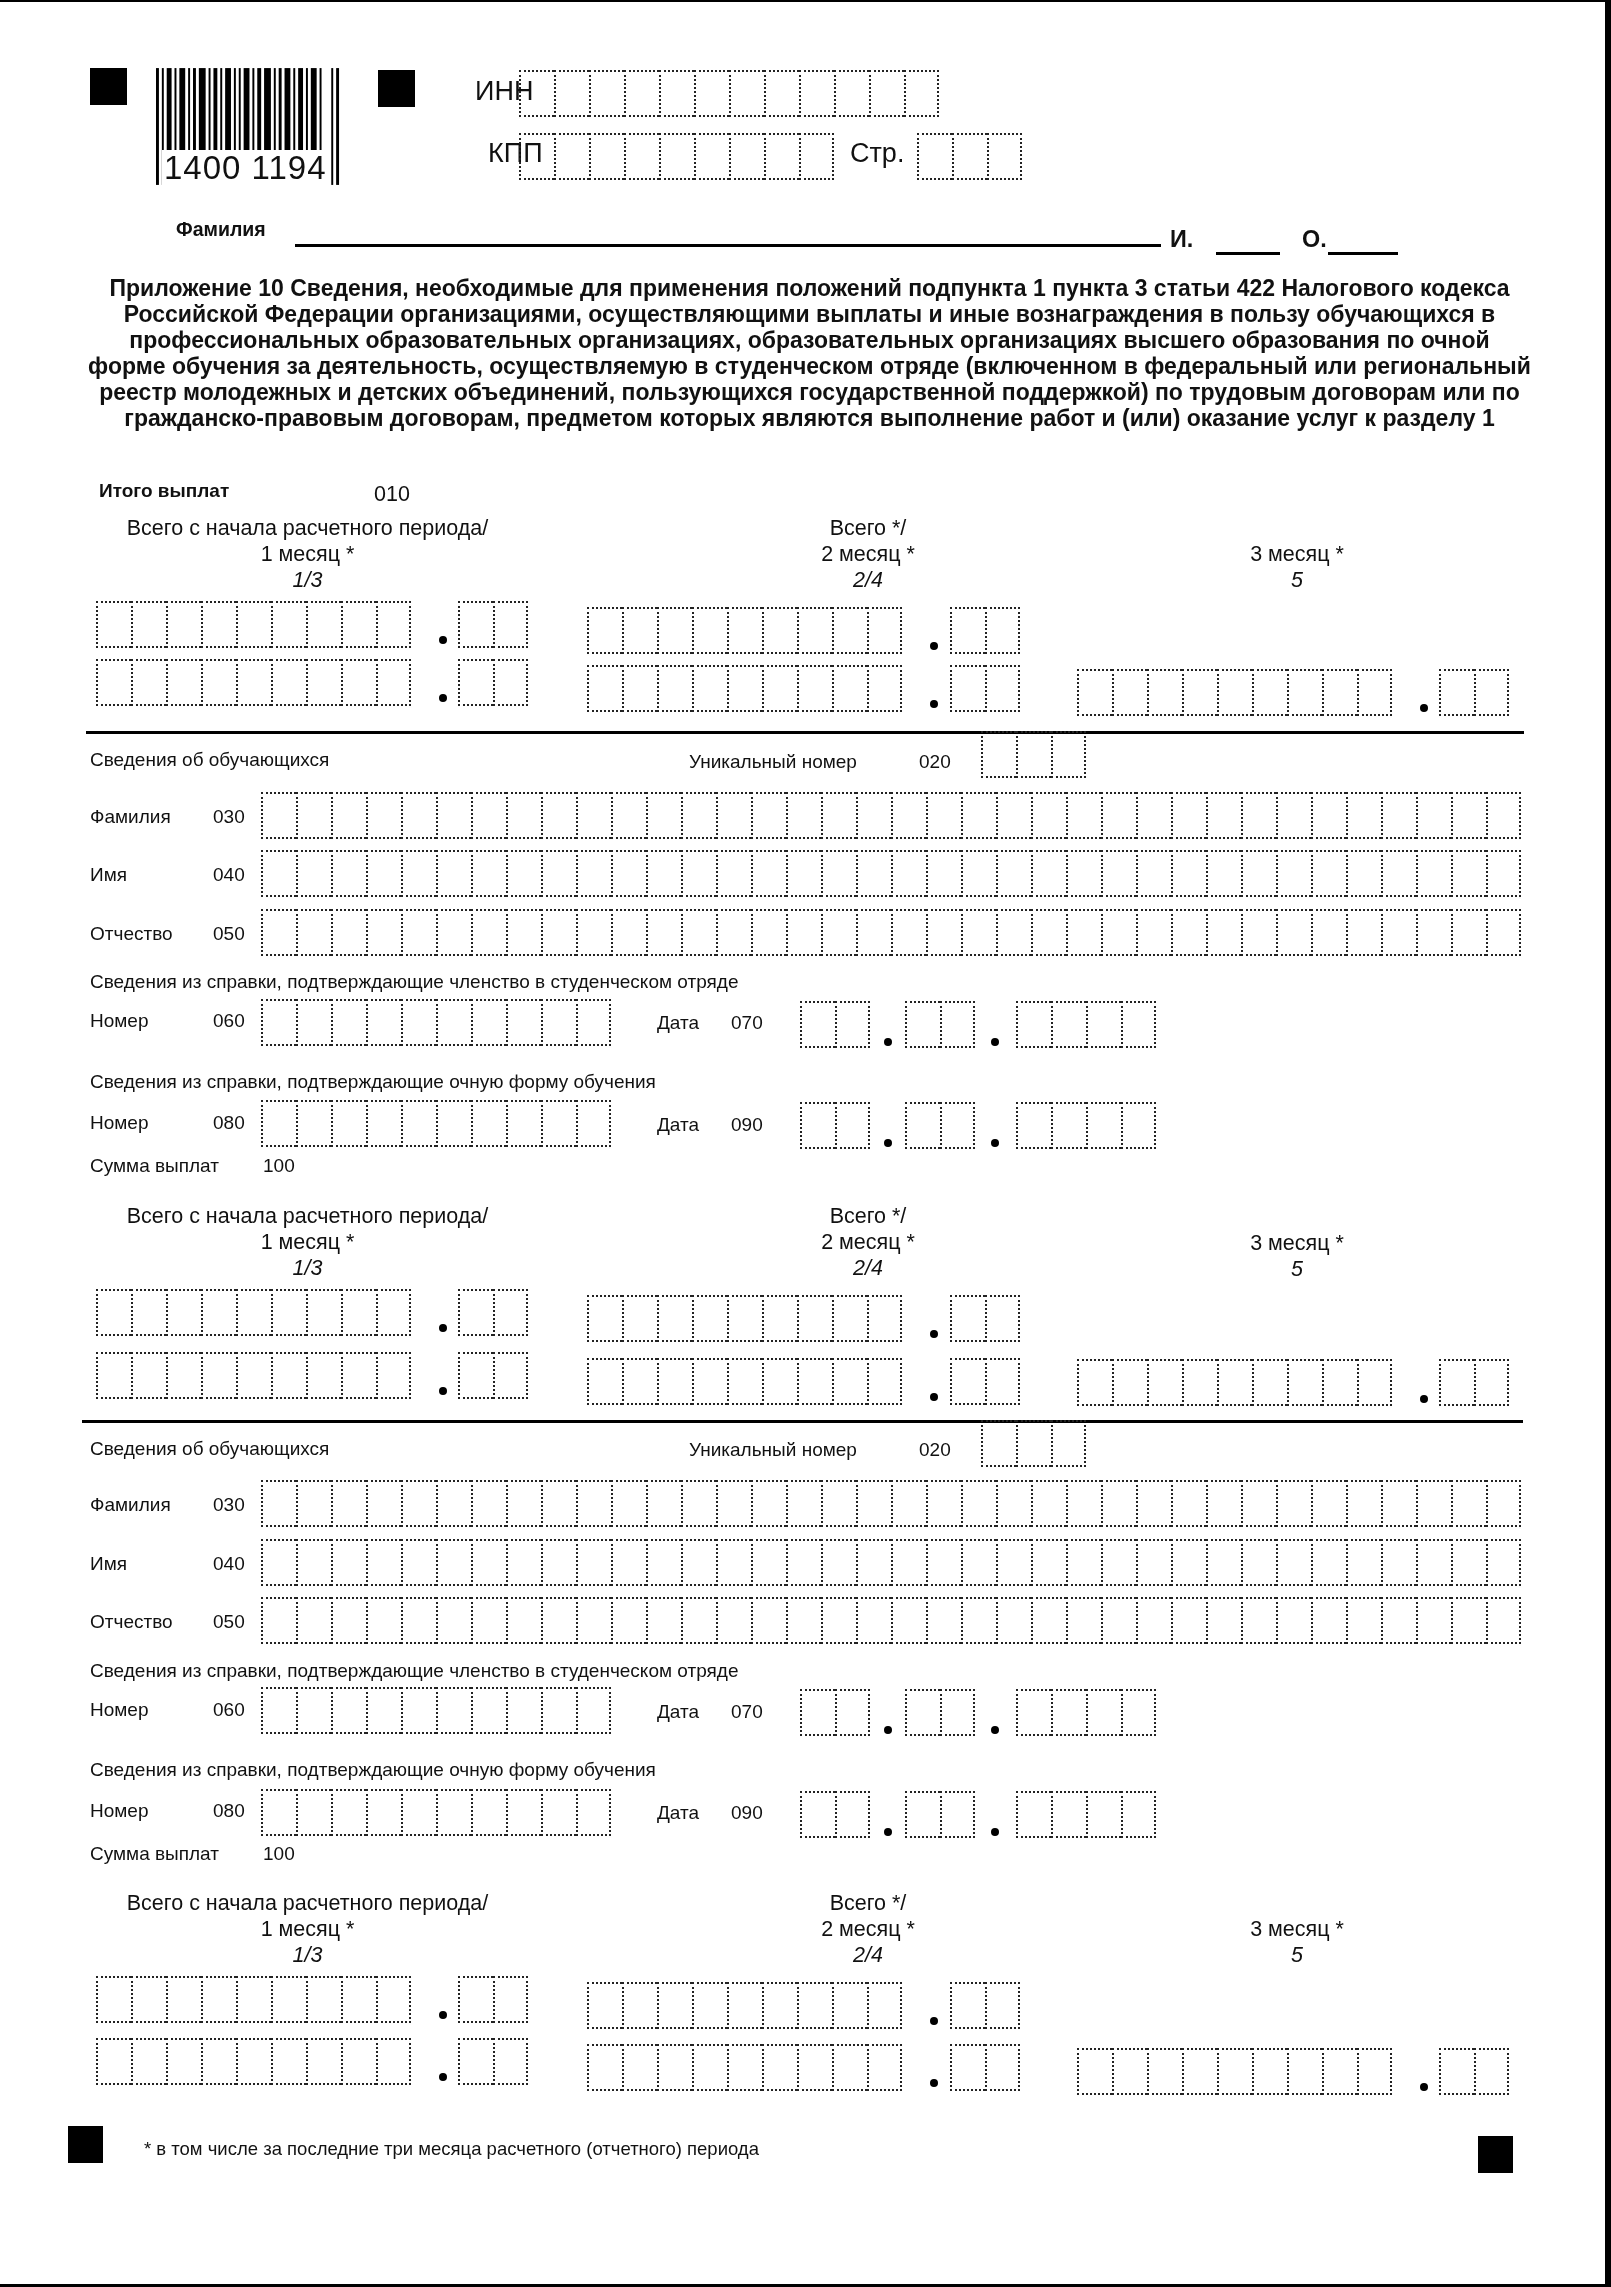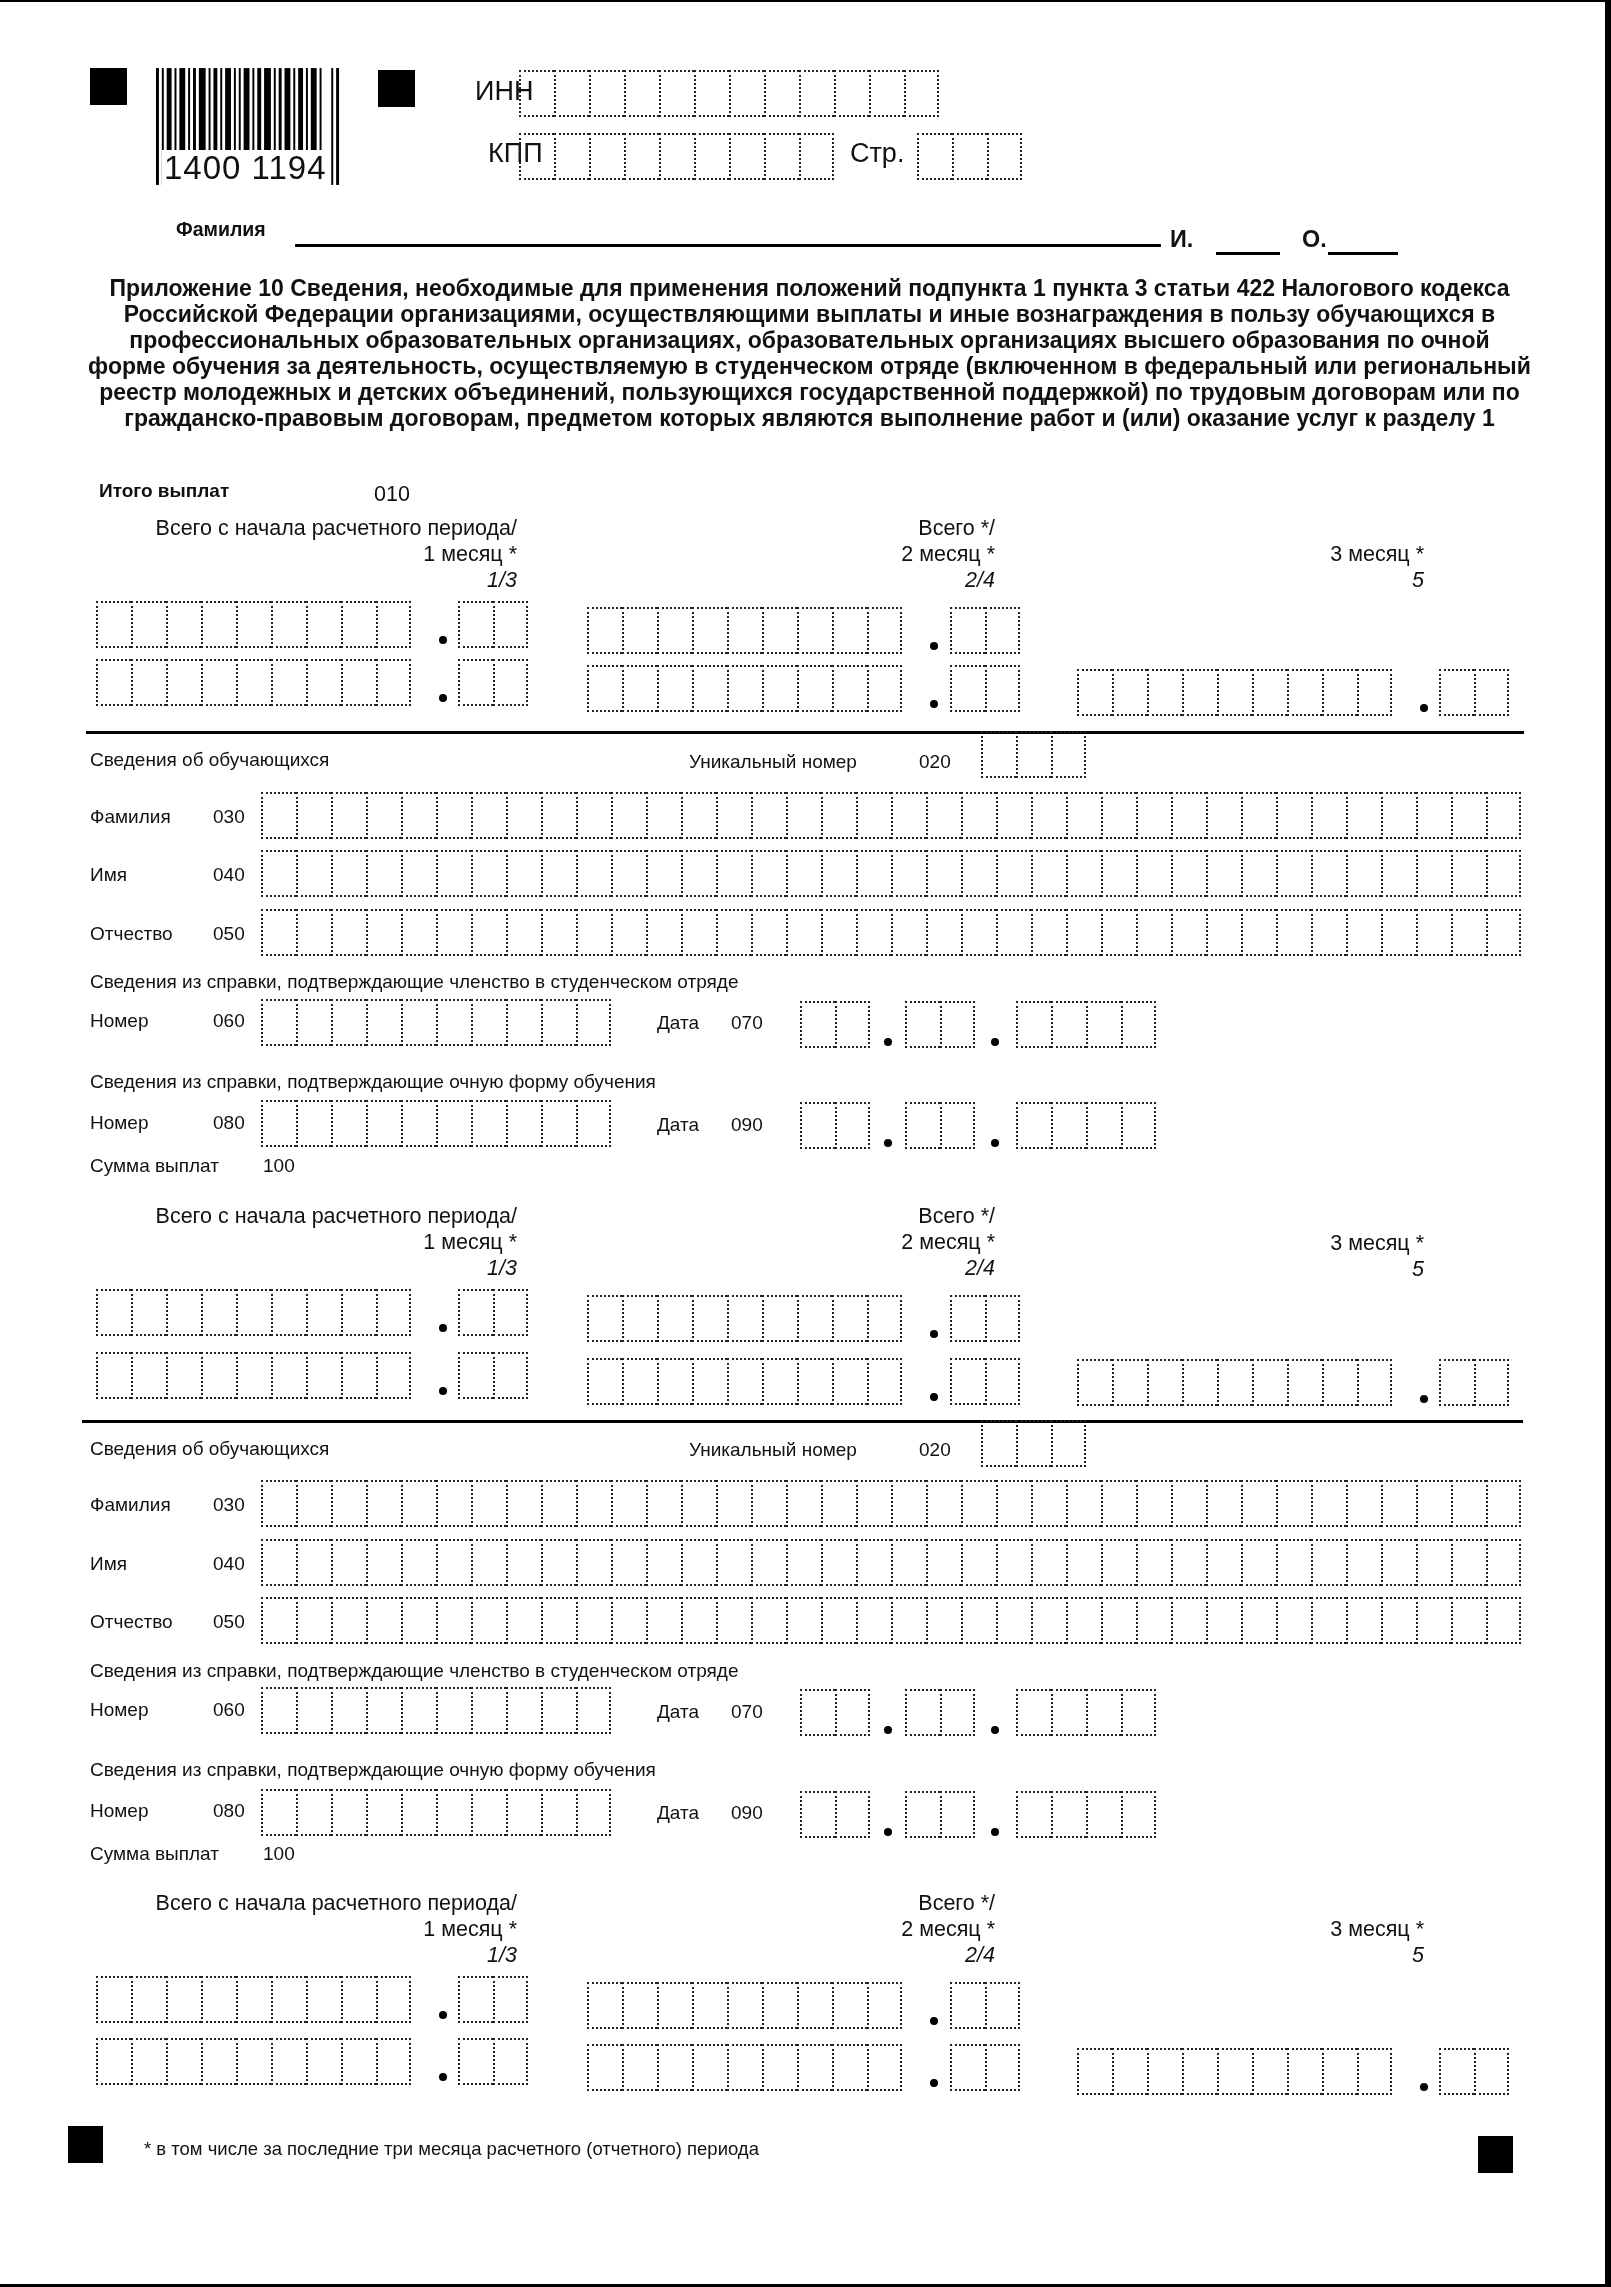--- a/index.html
+++ b/index.html
@@ -13,21 +13,21 @@
   .cells { position: absolute; display: flex; }
   .cell { width: 35px; height: 47px; box-sizing: border-box;
           border-top: 2px dotted #222; border-bottom: 2px dotted #222;
           border-left: 2px dotted #222; }
   .cell:last-child { border-right: 2px dotted #222; }
   .dot { position: absolute; width: 7.8px; height: 7.8px; border-radius: 50%; background: #000; }
   .hr { position: absolute; height: 2.9px; background: #000; }
   .uline { position: absolute; height: 2.9px; background: #000; }
   .title { position: absolute; left: 88px; top: 275px; width: 1443px; font-weight: bold;
            font-size: 23px; line-height: 26px; text-align: center; }
-  .colhdr { position: absolute; font-size: 21.5px; text-align: right; line-height: 26px; }
+  .colhdr { position: absolute; font-size: 21.5px; text-align: center; line-height: 26px; }
   .barcode { position: absolute; left: 156px; top: 68px; width: 185px; height: 117px; }
   .barcode-num { position: absolute; left: 162px; top: 150px; font-size: 33px; letter-spacing: 1px; background:#fff; padding: 0 2px; line-height: 35px;}
 </style>
 </head>
 <body>
 
 <div class="abs" style="left:0;top:0;width:1611px;height:2px;background:#000;"></div>
 <div class="abs" style="left:1605px;top:0;width:5.9px;height:2288px;background:#000;"></div>
 <div class="abs" style="left:0;top:2284px;width:1611px;height:3.9px;background:#000;"></div>
 

